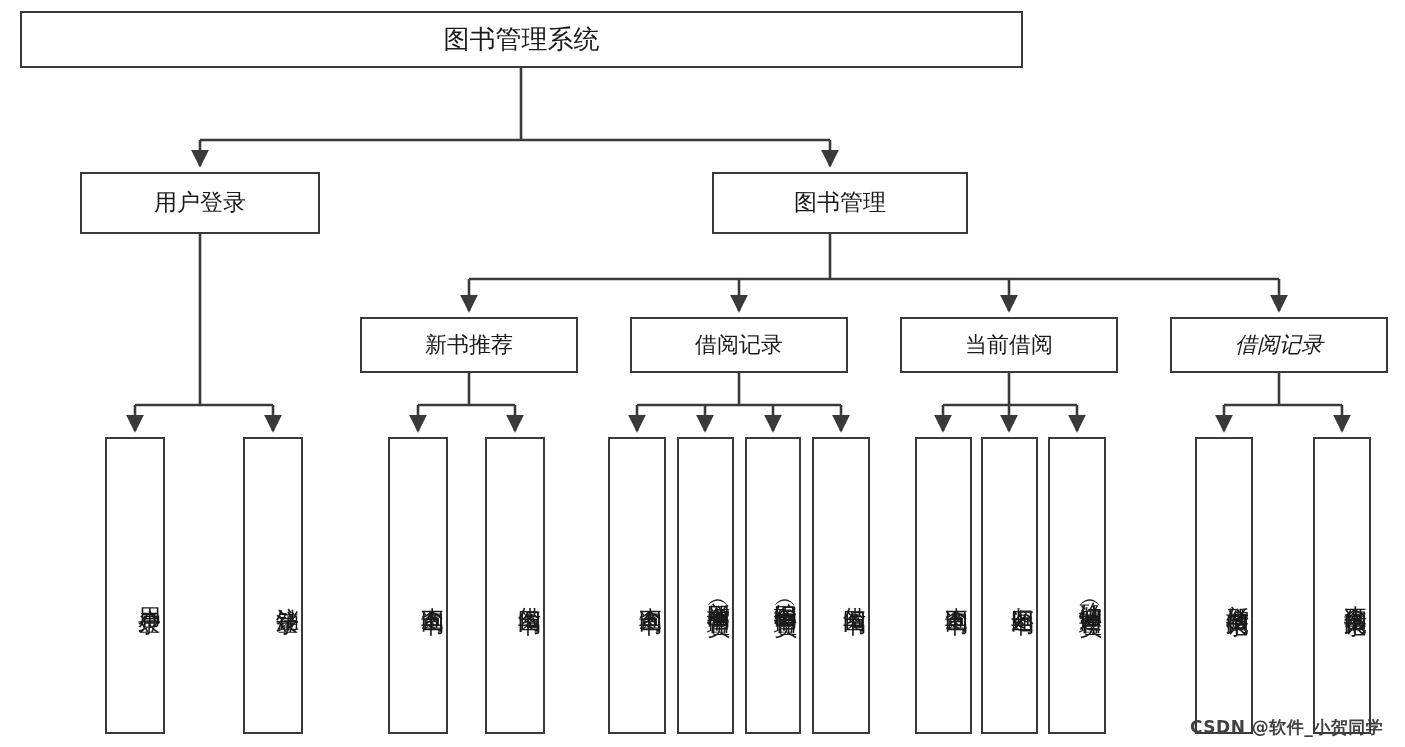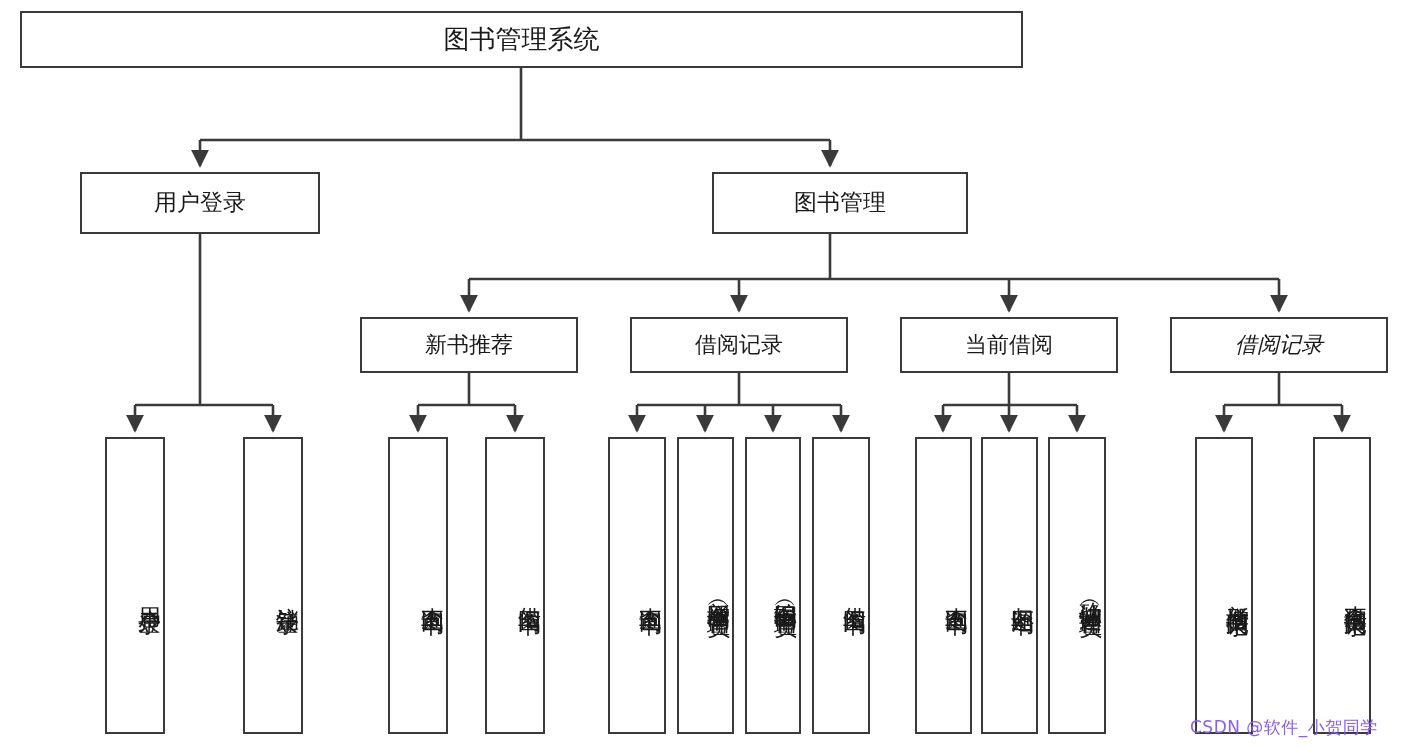--- a/index.html
+++ b/index.html
@@ -54,24 +54,25 @@
     letter-spacing: 2px;
     padding-top: 14px;
     align-items: flex-start;
     justify-content: center;
   }
   .node.leaf > span {
     display: block;
   }
   .watermark {
     position: absolute;
-    color: #8b5cf6;
+    color: #404040;
     font-size: 17px;
     letter-spacing: 0.5px;
     white-space: nowrap;
+    font-weight: bold;
   }
 </style>
 </head>
 <body>
 
 <div id="canvas">
 
   <svg class="wires" viewBox="0 0 1405 747" xmlns="http://www.w3.org/2000/svg">
     <defs>
       <marker id="arrow" viewBox="0 0 10 10" refX="9" refY="5" markerWidth="7" markerHeight="7" orient="auto-start-reverse">

